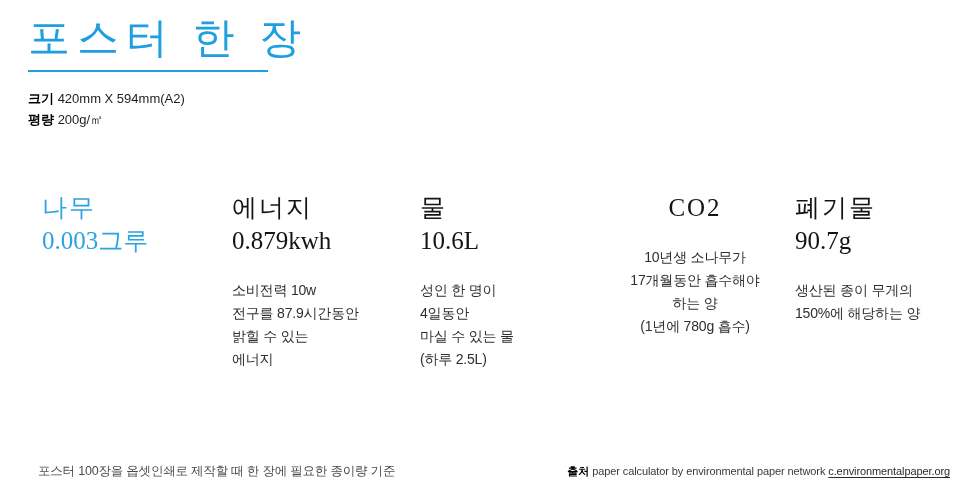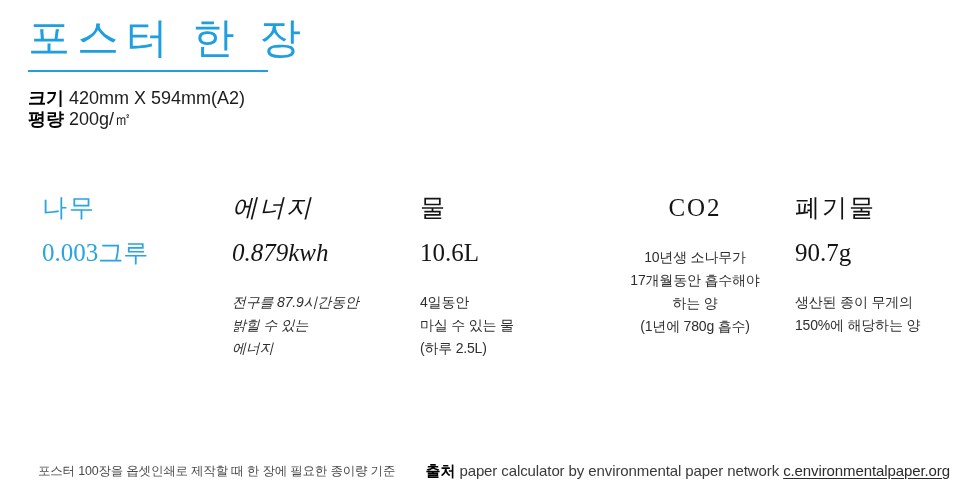--- a/index.html
+++ b/index.html
@@ -44,21 +44,21 @@
     margin-top: 6px;
     width: 240px;
     height: 2px;
     background: #1f9fe0;
   }
 
   .specs {
     position: absolute;
     left: 28px;
     top: 88px;
-    font-size: 18px;
+    font-size: 13px;
     line-height: 21px;
     color: #1c1c1c;
   }
   .spec-row {
     white-space: nowrap;
   }
   .spec-label {
     font-weight: 700;
     color: #000000;
   }
@@ -73,21 +73,21 @@
     left: 0;
     top: 192px;
     width: 852px;
     height: 200px;
   }
   .column {
     position: absolute;
     top: 0;
   }
   .col-0 { left: 42px;  width: 180px; }
-  .col-1 { left: 232px; width: 180px; font-style: italic; }
+  .col-1 { left: 232px; width: 180px; }
   .col-2 { left: 420px; width: 175px; }
   .col-3 { left: 600px; width: 190px; text-align: center; }
   .col-4 { left: 795px; width: 165px; }
 
   .col-head {
     font-family: "Liberation Serif", "DejaVu Serif", serif;
     font-size: 25px;
     line-height: 32px;
     font-weight: 400;
     color: #141414;
@@ -95,21 +95,20 @@
     white-space: nowrap;
   }
   .col-value {
     font-family: "Liberation Serif", "DejaVu Serif", serif;
     font-size: 25px;
     line-height: 33px;
     font-weight: 400;
     color: #141414;
     letter-spacing: 0px;
     white-space: nowrap;
-    margin-top: 12px;
   }
   .column.accent .col-head,
   .column.accent .col-value {
     color: #2ba4e2;
   }
 
   .col-desc {
     margin-top: 22px;
     font-family: "Liberation Sans", "DejaVu Sans", sans-serif;
     font-size: 14px;
@@ -129,21 +128,21 @@
     font-size: 12.5px;
     line-height: 18px;
     color: #4a4a4a;
     letter-spacing: -0.2px;
     white-space: nowrap;
   }
   .footer-right {
     position: absolute;
     right: 14px;
     top: 462px;
-    font-size: 15px;
+    font-size: 11px;
     line-height: 18px;
     color: #3a3a3a;
     letter-spacing: -0.1px;
     white-space: nowrap;
   }
   .source-label {
     font-weight: 700;
     color: #000000;
   }
   .source-text {
@@ -181,30 +180,32 @@
     <div class="column col-0 accent">
       <div class="col-head">나무</div>
       <div class="col-value">0.003그루</div>
       <div class="col-desc"></div>
     </div>
 
     <div class="column col-1">
       <div class="col-head">에너지</div>
       <div class="col-value">0.879kwh</div>
       <div class="col-desc">
+        <div class="desc-line">소비전력 10w</div>
         <div class="desc-line">전구를 87.9시간동안</div>
         <div class="desc-line">밝힐 수 있는</div>
         <div class="desc-line">에너지</div>
       </div>
     </div>
 
     <div class="column col-2">
       <div class="col-head">물</div>
       <div class="col-value">10.6L</div>
       <div class="col-desc">
+        <div class="desc-line">성인 한 명이</div>
         <div class="desc-line">4일동안</div>
         <div class="desc-line">마실 수 있는 물</div>
         <div class="desc-line">(하루 2.5L)</div>
       </div>
     </div>
 
     <div class="column col-3">
       <div class="col-head">CO2</div>
       <div class="col-desc">
         <div class="desc-line">10년생 소나무가</div>

